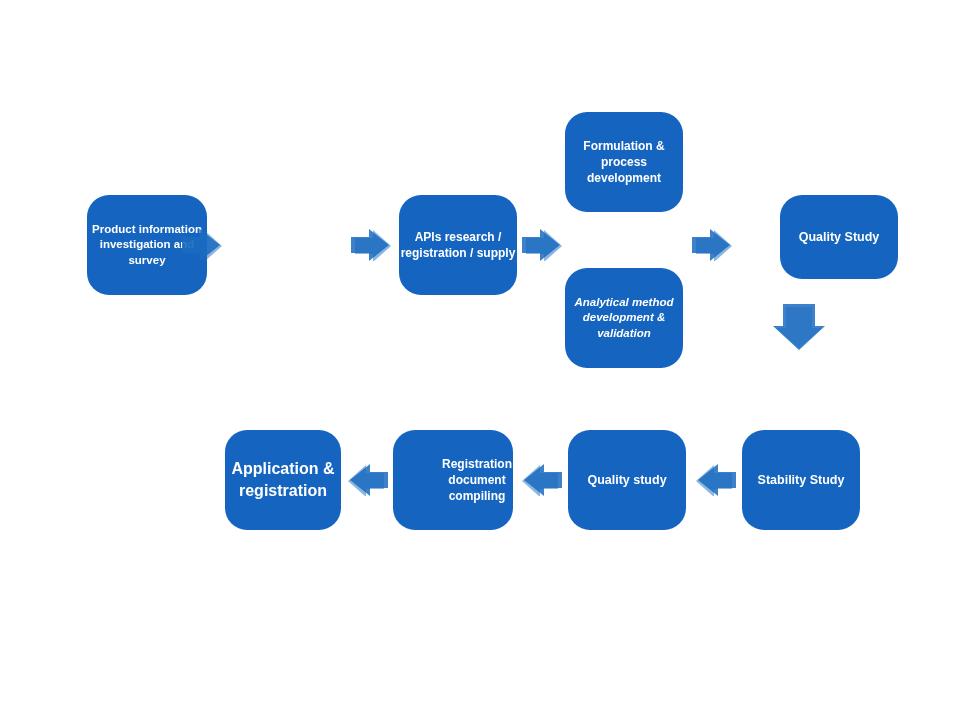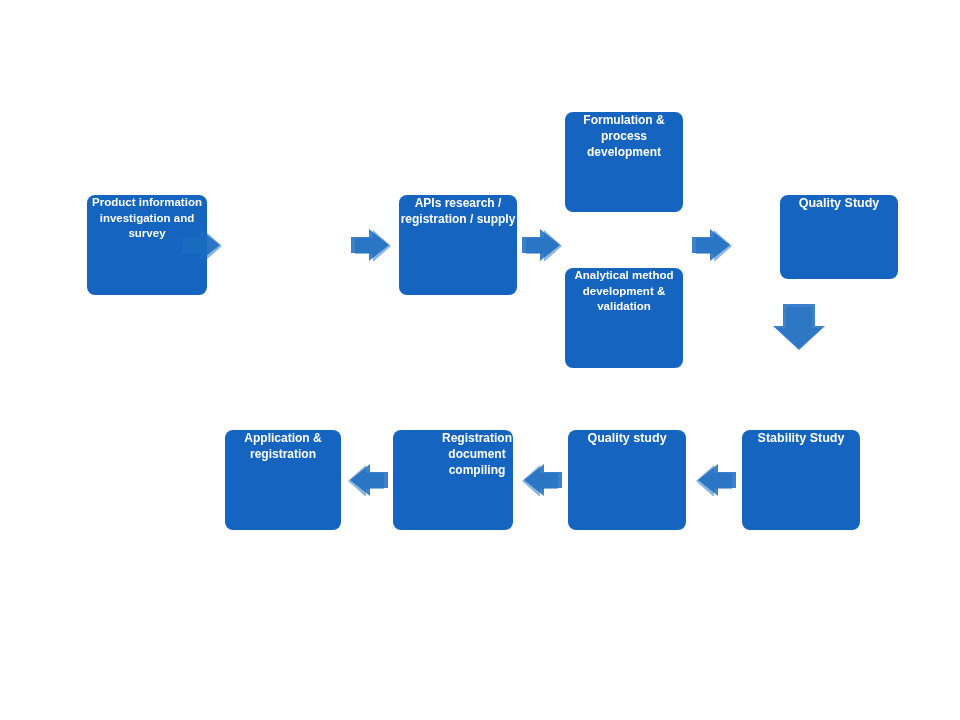--- a/index.html
+++ b/index.html
@@ -12,22 +12,23 @@
       position: relative;
     }
     .diagram-container {
       width: 960px;
       height: 720px;
       position: relative;
     }
     .box {
       background: #1565c0;
       color: #fff;
-      border-radius: 8px;
+      border-radius: 22px;
       display: flex;
+      align-items: center;
       justify-content: center;
       text-align: center;
       font-size: 12.5px;
       font-weight: bold;
       line-height: 1.35;
       position: absolute;
     }
 
     
     .arr {
@@ -72,21 +73,21 @@
     <svg width="40" height="32" viewBox="0 0 40 32">
       <polygon points="0,8 18,8 18,0 38,16 18,32 18,24 0,24" fill="#1a6bbf" opacity="0.85"></polygon>
       <polygon points="4,9 22,9 22,1 40,17 22,33 22,25 4,25" fill="#1a6bbf" opacity="0.5"></polygon>
     </svg>
   </div>
 
   <div class="box" style="left:565px; top:112px; width:118px; height:100px; font-size:12px;">
     <span>Formulation &amp; process development</span>
   </div>
 
-  <div class="box" style="left:565px; top:268px; width:118px; height:100px; font-size:11.5px;">
+  <div class="box" style="left:565px; top:268px; width:118px; height:100px; font-size:11.5px;font-style:italic;">
     <span>Analytical method development &amp; validation</span>
   </div>
 
   <div class="arr" style="left:688px; top:228px; width:48px; height:34px;">
     <svg width="40" height="32" viewBox="0 0 40 32">
       <polygon points="0,8 18,8 18,0 38,16 18,32 18,24 0,24" fill="#1a6bbf" opacity="0.85"></polygon>
       <polygon points="4,9 22,9 22,1 40,17 22,33 22,25 4,25" fill="#1a6bbf" opacity="0.5"></polygon>
     </svg>
   </div>
 
@@ -127,17 +128,17 @@
     <span>Registration document compiling</span>
   </div>
 
   <div class="arr" style="left:346px; top:463px; width:44px; height:34px;">
     <svg width="40" height="32" viewBox="0 0 40 32">
       <polygon points="40,8 22,8 22,0 2,16 22,32 22,24 40,24" fill="#1a6bbf" opacity="0.85"></polygon>
       <polygon points="36,9 18,9 18,1 0,17 18,33 18,25 36,25" fill="#1a6bbf" opacity="0.5"></polygon>
     </svg>
   </div>
 
-  <div class="box" style="left:225px; top:430px; width:116px; height:100px; font-size:12px;">
+  <div class="box" style="left:225px; top:430px; width:116px; height:100px; font-size:16px;">
     <span>Application &amp; registration</span>
   </div>
 
 </div>
 
 </body></html>

